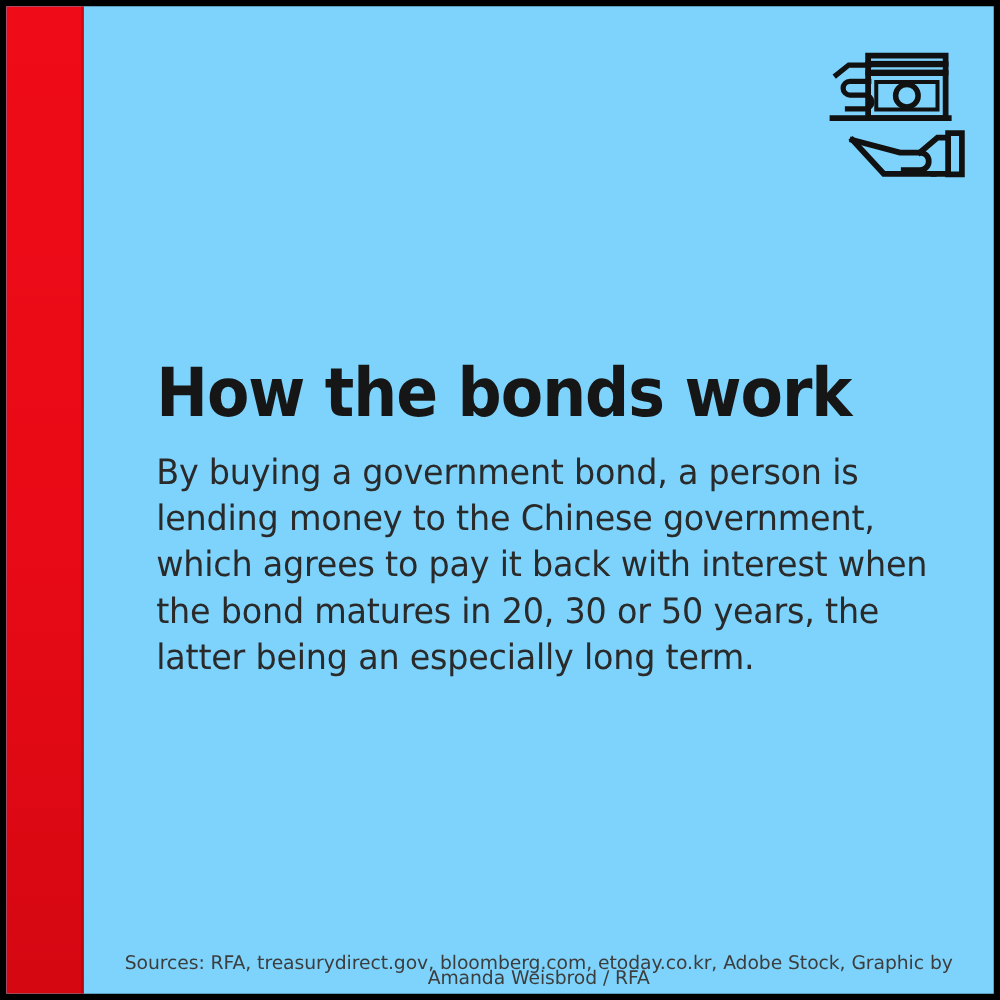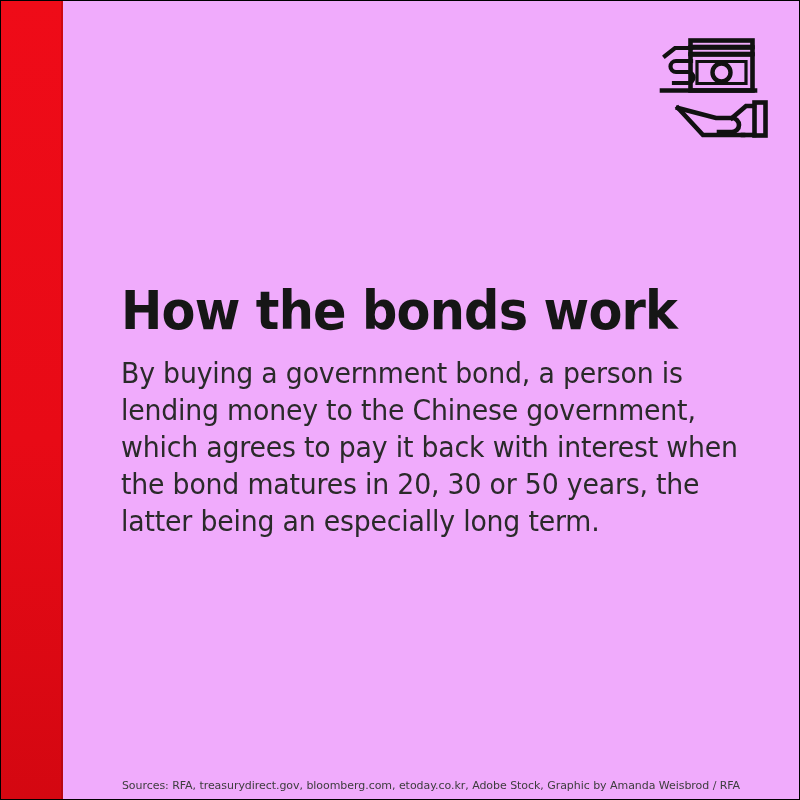--- a/index.html
+++ b/index.html
@@ -8,23 +8,23 @@
     background: #ffffff;
   }
   body {
     font-family: "DejaVu Sans", sans-serif;
   }
 
   .infographic {
     position: relative;
     width: 800px;
     height: 800px;
-    background: #f0abfc;
+    background: #7dd3fc;
     box-sizing: border-box;
-    border: 1px solid #000000;
+    border: 5px solid #000000;
     overflow: hidden;
   }
 
   
   .red-bar {
     position: absolute;
     left: 0;
     top: 0;
     width: 62px;
     height: 100%;
@@ -85,21 +85,21 @@
   .body-copy .ln { display: block; white-space: nowrap; }
 
   
   .sources {
     position: absolute;
     left: 0;
     right: 0;
     bottom: 7px;
     text-align: center;
     font-family: "DejaVu Sans", sans-serif;
-    font-size: 11px;
+    font-size: 15px;
     line-height: 12px;
     color: #3d3d3d;
     letter-spacing: -0.05px;
     padding-left: 62px;
     box-sizing: border-box;
   }
 </style>
 </head>
 <body>
 

